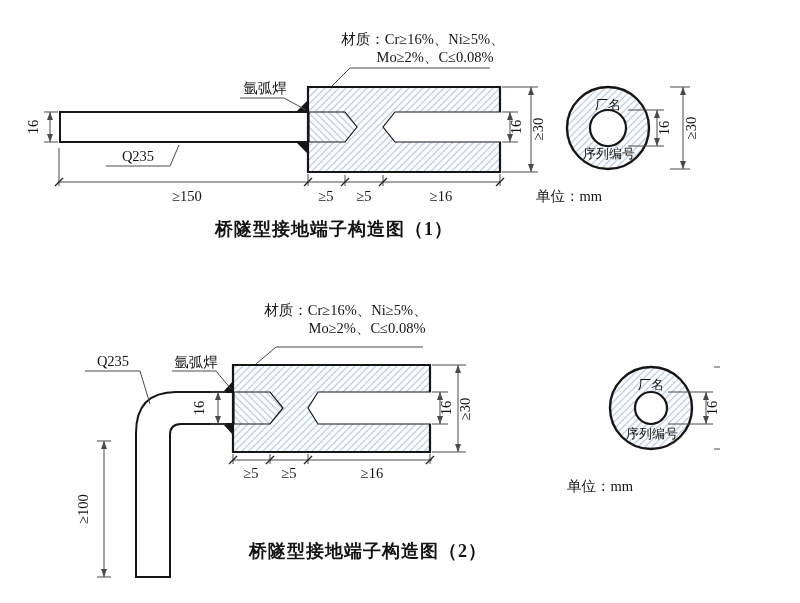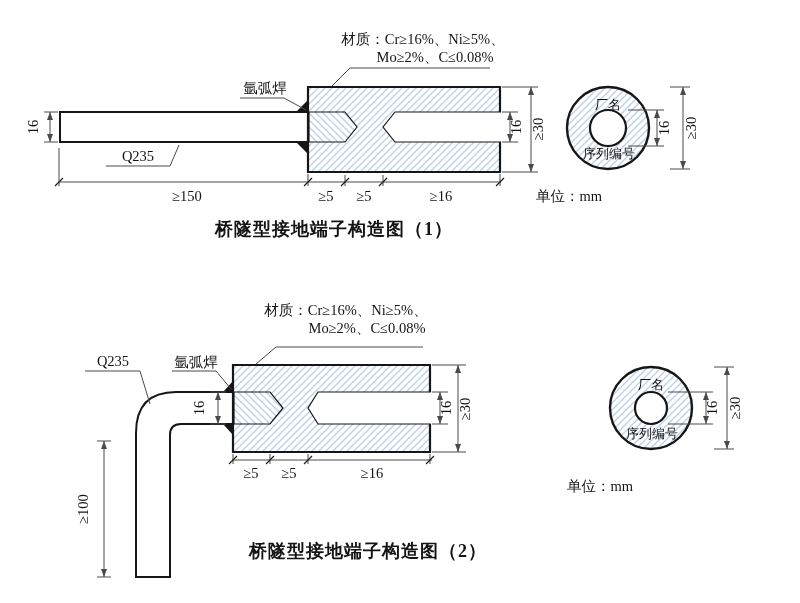--- a/index.html
+++ b/index.html
@@ -1,16 +1,16 @@
 <!DOCTYPE html>
 <html><head>
 <meta charset="utf-8">
 <style>
   html,body{margin:0;padding:0;background:#ffffff;}
-  .stage{position:relative;width:720px;height:603px;background:#ffffff;overflow:hidden;padding-left:21px;}
+  .stage{position:relative;width:720px;height:603px;background:#ffffff;overflow:hidden;}
   svg{position:absolute;left:0;top:0;}
   svg text{font-family:"Liberation Serif","DejaVu Serif",serif;fill:#141414;}
   .t14{font-size:14.5px;}
   .t13{font-size:13px;}
   .cap{font-size:18px;font-weight:bold;letter-spacing:1px;}
   .outline{fill:none;stroke:#161616;}
   .thin{stroke:#4a4a4a;stroke-width:1;fill:none;}
   .tick{stroke:#222222;stroke-width:1.3;fill:none;}
   .arrow{fill:#4a4a4a;stroke:none;}
 </style>

